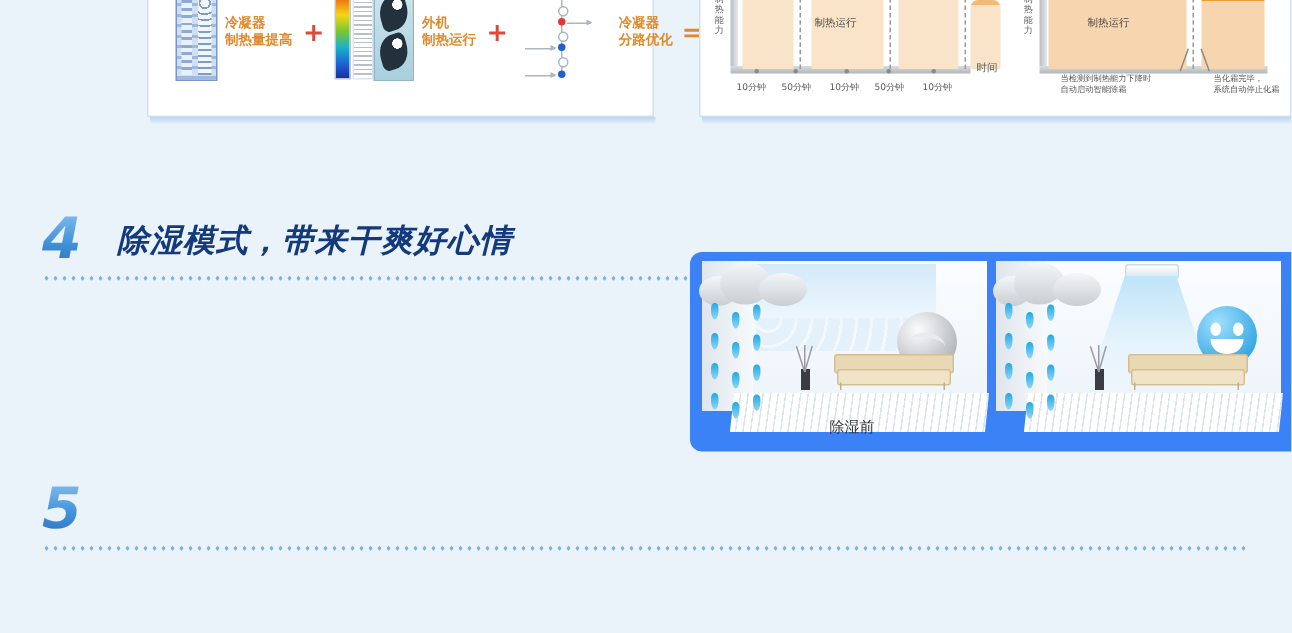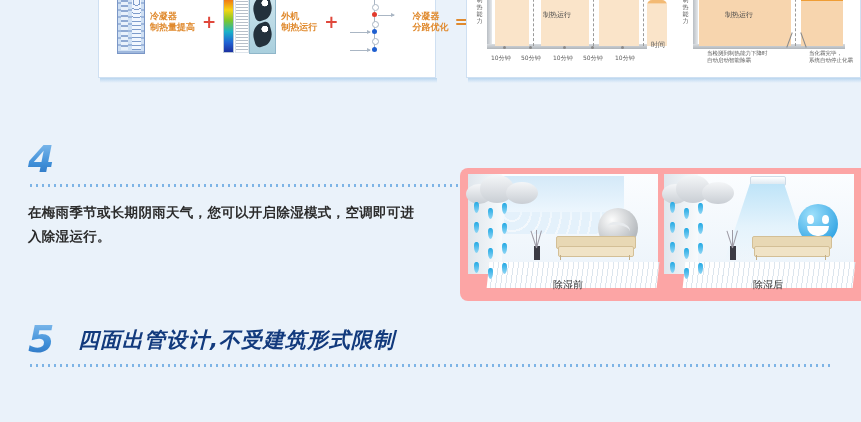--- a/index.html
+++ b/index.html
@@ -153,21 +153,21 @@
     letter-spacing:.3px;
   }
   .sec4 .dots{top:44px;}
   .sec4 .sec-body{top:60px;width:400px;}
   .sec5 .dots{top:44px;}
   .sec5 .sec-body{top:60px;width:500px;}
 
   
   .dehum{
     position:absolute;left:460px;top:168px;width:401px;height:133px;
-    background:#fca5a5;border-radius:8px 0 0 8px;overflow:hidden;
+    background:#3b82f6;border-radius:8px 0 0 8px;overflow:hidden;
   }
   .room{position:absolute;top:6px;height:120px;}
   .room-a{left:8px;width:190px;}
   .room-b{left:204px;width:190px;}
   .wallL{
     position:absolute;left:0;top:0;width:34px;height:100px;
     background:linear-gradient(90deg,#dfe6ec,#f7fafc);
   }
   .wallB{
     position:absolute;left:34px;top:0;right:0;height:88px;
@@ -373,23 +373,23 @@
         </div>
 
       </div>
     </div>
     <div class="panel-shadow shadow-b"></div>
   </div>
 
   <div class="section sec4">
     <div class="sec-head">
       <span class="sec-num">4</span>
+      <span class="sec-title">除湿模式，带来干爽好心情</span>
     </div>
     <div class="dots"></div>
-    <div class="sec-body">在梅雨季节或长期阴雨天气，您可以开启除湿模式，空调即可进入除湿运行。</div>
   </div>
 
   <div class="dehum">
 
     <div class="room room-a">
       <div class="wallL"></div>
       <div class="wallB"></div>
       <div class="moist"></div>
       <div class="floor"></div>
 
@@ -470,26 +470,24 @@
         <i class="br" style="transform:rotate(0deg)"></i>
         <i class="br" style="transform:rotate(16deg)"></i>
       </div>
       <div class="sofa" style="left:88px;top:62px;">
         <i class="back"></i>
           <i class="seat"></i>
         <i class="leg" style="left:4px"></i>
           <i class="leg" style="left:73px"></i>
       </div>
 
-      <div class="dehum-label" style="left:44px;">除湿后</div>
     </div>
 
   </div>
 
   <div class="section sec5">
     <div class="sec-head">
       <span class="sec-num">5</span>
-      <span class="sec-title">四面出管设计,不受建筑形式限制</span>
     </div>
     <div class="dots"></div>
   </div>
 
 </div>
 
 </body></html>

